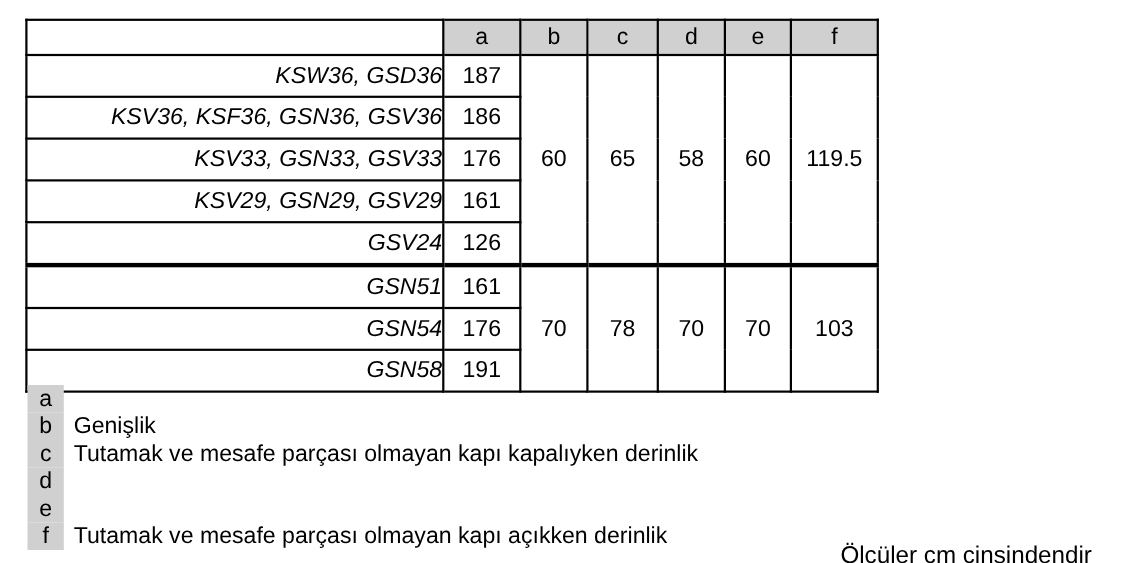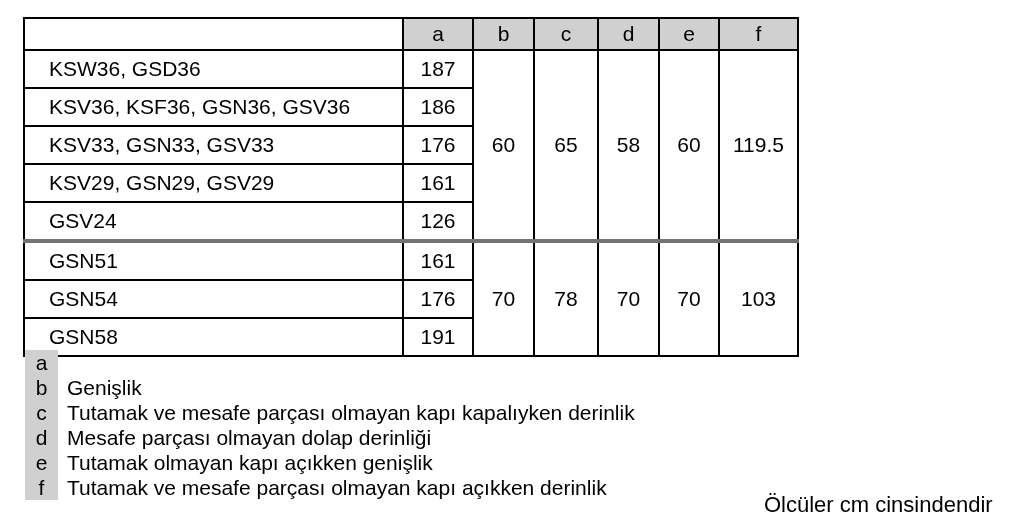--- a/index.html
+++ b/index.html
@@ -31,24 +31,25 @@
     text-align: center;
     vertical-align: middle;
     font-weight: normal;
     overflow: hidden;
     white-space: nowrap;
   }
   .dim-table thead th { height: 30px; background: #d0d0d0; }
   .dim-table thead th.corner { background: #ffffff; }
   .dim-table tbody td { height: 36px; }
   .dim-table td.model {
-    text-align: left;
+    text-align: right;
     padding-left: 24px;
+    font-style: italic;
   }
-  .dim-table tr.group-start td { border-top: 4px solid #737373; }
+  .dim-table tr.group-start td { border-top: 4px solid #000000; }
 
   
   .legend {
     position: absolute;
     left: 25px; top: 350px;
     font-size: 21px;
   }
   .legend-item {
     display: flex;
     align-items: stretch;
@@ -157,25 +158,23 @@
     <div class="legend-item">
       <span class="legend-key">b</span>
       <span class="legend-label">Genişlik</span>
     </div>
     <div class="legend-item">
       <span class="legend-key">c</span>
       <span class="legend-label">Tutamak ve mesafe parçası olmayan kapı kapalıyken derinlik</span>
     </div>
     <div class="legend-item">
       <span class="legend-key">d</span>
-      <span class="legend-label">Mesafe parçası olmayan dolap derinliği</span>
     </div>
     <div class="legend-item">
       <span class="legend-key">e</span>
-      <span class="legend-label">Tutamak olmayan kapı açıkken genişlik</span>
     </div>
     <div class="legend-item">
       <span class="legend-key">f</span>
       <span class="legend-label">Tutamak ve mesafe parçası olmayan kapı açıkken derinlik</span>
     </div>
   </div>
 
   <div class="footnote">Ölçüler cm cinsindendir</div>
 
 </div>

